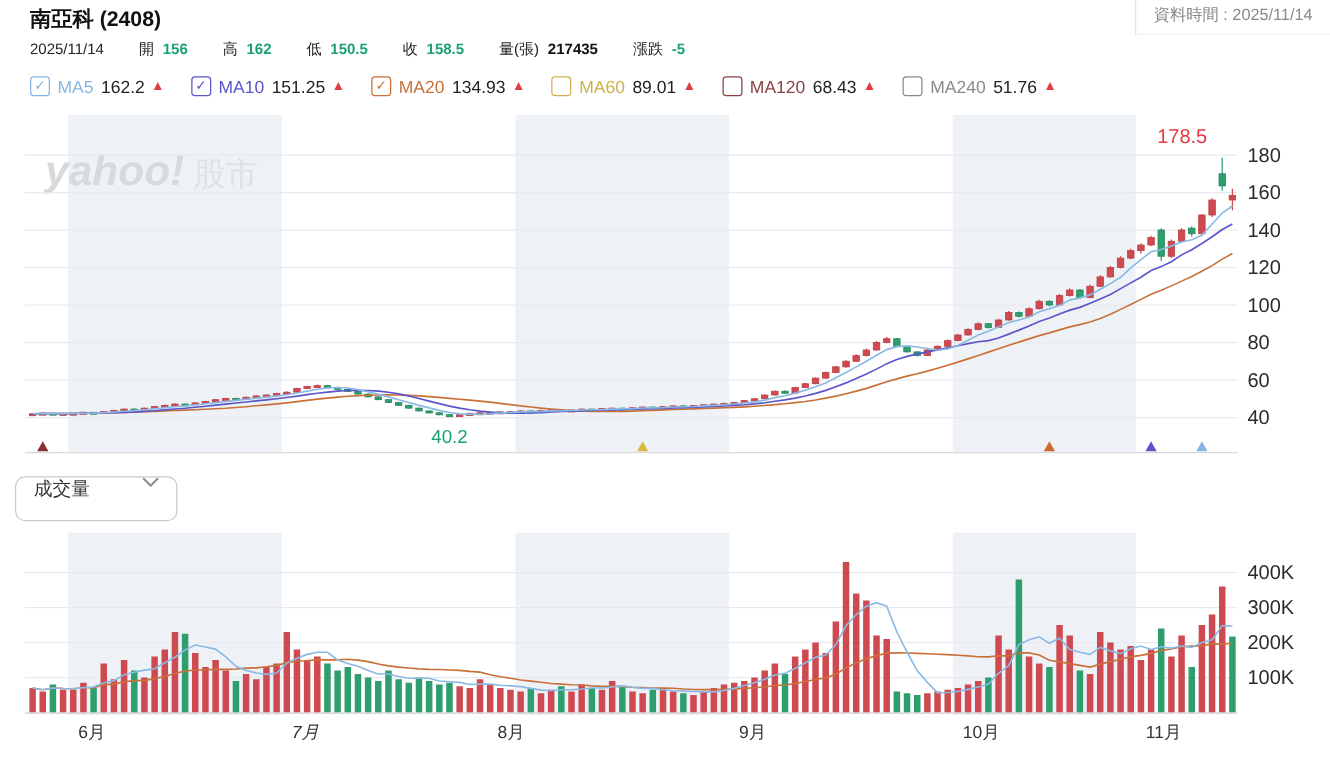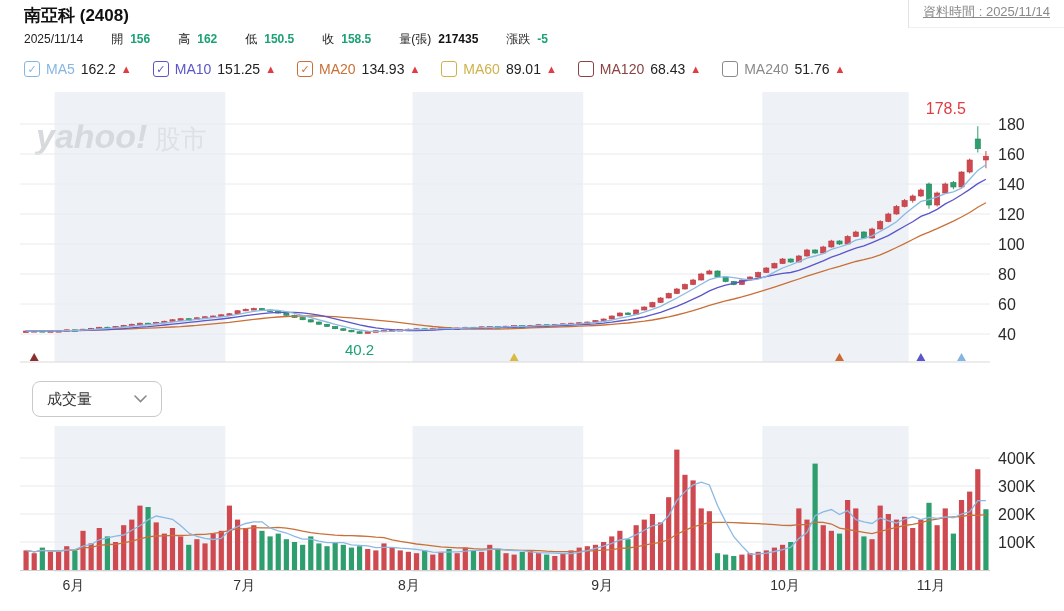--- a/index.html
+++ b/index.html
@@ -1,40 +1,40 @@
 <!DOCTYPE html>
 <html><head>
 <meta charset="utf-8">
 <style>
   html,body{margin:0;padding:0;background:#fff;}
   body{width:1064px;height:611px;overflow:hidden;font-family:"Liberation Sans",sans-serif;color:#222;}
   .page{position:relative;width:1064px;height:449px;}
   
   .top{position:relative;height:92px;}
   .stock-title{position:absolute;left:24px;top:4px;font-size:17px;font-weight:700;color:#111;}
-  .data-time{position:absolute;right:0;top:0;padding:3px 14px 6px 14px;font-size:13px;color:#8a8a8a;border-left:1px solid #e2e2e2;border-bottom:1px solid #f0f0f0;text-decoration:underline;}
+  .data-time{position:absolute;right:0;top:0;padding:3px 14px 6px 14px;font-size:13px;color:#8a8a8a;border-left:1px solid #e2e2e2;border-bottom:1px solid #f0f0f0;}
   .quote-row{position:absolute;left:24px;top:31px;font-size:12px;white-space:nowrap;}
   .quote-row .q-date{margin-right:28px;color:#222;}
   .q-item{margin-right:28px;}
   .q-label{color:#222;margin-right:7px;}
   .q-value{font-weight:700;}
   .val-green{color:#1ba272;}
   .val-dark{color:#111;}
   .ma-row{position:absolute;left:24px;top:61px;font-size:14px;white-space:nowrap;display:flex;align-items:center;}
   .ma-item{display:flex;align-items:center;margin-right:21px;cursor:pointer;}
   .ma-box{width:14px;height:14px;border-radius:3px;border:1.5px solid #999;margin-right:6px;display:flex;align-items:center;justify-content:center;font-size:11px;line-height:11px;background:#fff;}
   .ma-label{margin-right:6px;}
   .ma-value{color:#222;margin-right:5px;}
   .tri-up{color:#e23b41;font-size:11px;}
   .tri-down{color:#1ba272;font-size:11px;}
   
   svg{display:block;}
   
   .vol-header{position:relative;height:54px;display:flex;align-items:center;}
-  .dropdown{margin-left:32px;width:130px;height:36px;border:1px solid #c9c9c9;border-radius:8px;display:flex;align-items:center;justify-content:space-between;padding:0 14px;box-sizing:border-box;cursor:pointer;background:#fff;}
+  .dropdown{margin-left:12px;width:130px;height:36px;border:1px solid #c9c9c9;border-radius:8px;display:flex;justify-content:space-between;padding:0 14px;box-sizing:border-box;cursor:pointer;background:#fff;}
   .dropdown-label{font-size:15px;color:#333;}
   .vol-items{display:flex;align-items:center;margin-left:46px;font-size:15px;}
   .v-item{margin-right:36px;white-space:nowrap;}
   .v-label{margin-right:7px;}
   .v-value{font-weight:700;color:#111;margin-right:5px;}
   
   .month-row{position:relative;height:29px;}
   .month-label{position:absolute;top:5px;font-size:14px;color:#333;}
 </style>
 </head>
@@ -499,19 +499,19 @@
       <rect x="967.0638655462184" y="65.6" width="5.2" height="78.4" fill="#cf4a50"></rect>
       <rect x="975.198319327731" y="43.19999999999999" width="5.2" height="100.80000000000001" fill="#cf4a50"></rect>
       <rect x="983.3327731092436" y="83.24" width="5.2" height="60.760000000000005" fill="#2f9e6e"></rect>
       <path d="M26.1,124.4L34.2,125.8L42.3,124.4L50.5,124.8L58.6,125.0L66.7,124.2L74.9,124.2L83.0,121.8L91.1,121.3L99.3,119.4L107.4,118.5L115.5,118.3L123.7,116.9L131.8,115.2L139.9,112.8L148.1,110.8L156.2,110.0L164.4,109.9L172.5,109.4L180.6,109.5L188.8,109.2L196.9,108.5L205.0,108.3L213.2,107.4L221.3,106.3L229.4,104.3L237.6,102.8L245.7,102.6L253.8,101.7L262.0,101.9L270.1,101.9L278.2,101.4L286.4,102.1L294.5,103.3L302.6,105.2L310.8,106.7L318.9,107.7L327.0,108.4L335.2,109.1L343.3,109.5L351.4,109.6L359.6,110.0L367.7,110.3L375.8,111.1L384.0,111.7L392.1,113.8L400.3,115.4L408.4,116.6L416.5,118.0L424.7,118.9L432.8,119.8L440.9,120.8L449.1,121.3L457.2,121.8L465.3,122.0L473.5,122.7L481.6,123.1L489.7,123.0L497.9,123.3L506.0,123.8L514.1,124.1L522.3,124.4L530.4,124.5L538.5,124.6L546.7,125.2L554.8,125.6L562.9,125.7L571.1,125.7L579.2,125.4L587.3,125.2L595.5,124.7L603.6,124.2L611.7,123.6L619.9,122.4L628.0,122.0L636.2,120.8L644.3,119.2L652.4,117.6L660.6,116.3L668.7,113.5L676.8,108.2L685.0,104.4L693.1,100.9L701.2,98.6L709.4,96.5L717.5,96.3L725.6,96.4L733.8,96.7L741.9,97.0L750.0,97.4L758.2,97.7L766.3,98.2L774.4,98.7L782.6,99.4L790.7,99.5L798.8,98.7L807.0,98.7L815.1,96.2L823.2,96.3L831.4,98.0L839.5,102.2L847.6,103.5L855.8,104.9L863.9,106.3L872.1,107.7L880.2,105.3L888.3,103.3L896.5,101.4L904.6,99.5L912.7,98.3L920.9,96.7L929.0,94.3L937.1,93.2L945.3,91.4L953.4,90.9L961.5,90.5L969.7,89.1L977.8,89.4L985.9,88.6" fill="none" stroke="#c97038" stroke-width="1.3"></path>
       <path d="M26.1,124.4L34.2,125.8L42.3,124.4L50.5,124.8L58.6,125.0L66.7,124.1L74.9,123.6L83.0,120.2L91.1,118.5L99.3,113.8L107.4,111.8L115.5,110.1L123.7,109.0L131.8,104.2L139.9,99.8L148.1,93.9L156.2,90.0L164.4,91.6L172.5,93.3L180.6,99.5L188.8,107.0L196.9,110.4L205.0,112.4L213.2,113.5L221.3,112.4L229.4,104.5L237.6,100.6L245.7,97.5L253.8,95.8L262.0,95.8L270.1,102.0L278.2,104.8L286.4,107.0L294.5,110.4L302.6,113.2L310.8,113.2L318.9,115.2L327.0,116.6L335.2,116.6L343.3,116.6L351.4,118.8L359.6,119.4L367.7,119.9L375.8,121.6L384.0,121.3L392.1,121.3L400.3,122.2L408.4,122.7L416.5,123.3L424.7,124.7L432.8,126.1L440.9,126.4L449.1,125.8L457.2,125.8L465.3,125.2L473.5,124.4L481.6,124.4L489.7,123.6L497.9,122.7L506.0,123.8L514.1,124.7L522.3,124.7L530.4,125.8L538.5,126.6L546.7,126.9L554.8,127.2L562.9,127.5L571.1,127.5L579.2,126.4L587.3,124.7L595.5,122.4L603.6,120.2L611.7,117.4L619.9,114.0L628.0,112.6L636.2,108.7L644.3,104.2L652.4,99.8L660.6,98.1L668.7,89.7L676.8,74.6L685.0,65.6L693.1,58.9L701.2,56.1L709.4,58.9L717.5,79.6L725.6,95.6L733.8,110.7L741.9,119.9L750.0,128.3L758.2,128.0L766.3,127.2L774.4,125.5L782.6,123.6L790.7,121.3L798.8,112.6L807.0,106.5L815.1,89.7L823.2,85.8L831.4,83.5L839.5,88.6L847.6,84.6L855.8,93.6L863.9,95.8L872.1,97.5L880.2,91.9L888.3,94.7L896.5,97.0L904.6,93.0L912.7,90.8L920.9,93.6L929.0,91.4L937.1,92.5L945.3,90.8L953.4,91.9L961.5,88.0L969.7,85.8L977.8,74.6L985.9,74.7" fill="none" stroke="#8ab9e4" stroke-width="1.3"></path>
       <line x1="20" y1="144.5" x2="990" y2="144.5" stroke="#cfcfcf" stroke-width="1"></line>
     </svg>
 
   <div class="month-row" id="monthRow">
       <span class="month-label" style="left: 62.5378px;">6月</span>
-      <span class="month-label" style="left: 233.361px;">7月</span>
+      <span class="month-label" style="left: 233.361px; font-style: italic;">7月</span>
       <span class="month-label" style="left: 398px;">8月</span>
       <span class="month-label" style="left: 591.277px;">9月</span>
       <span class="month-label" style="left: 770.235px;">10月</span>
       <span class="month-label" style="left: 916.655px;">11月</span>
     </div>
 </div>
 
 </body></html>

